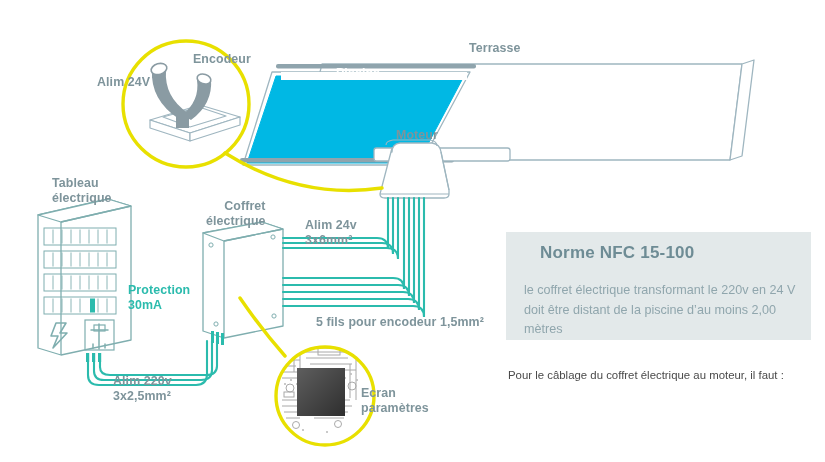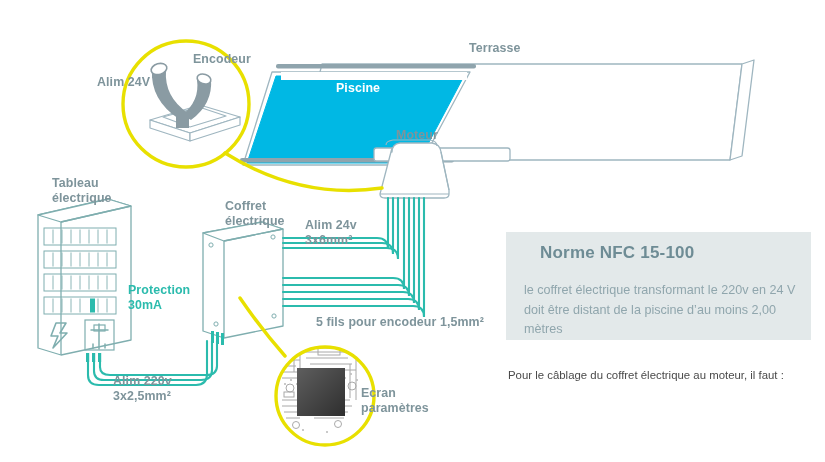--- a/index.html
+++ b/index.html
@@ -199,30 +199,30 @@
       <path d="M285,356 Q262,330 240,298" fill="none" stroke="#E8E000" stroke-width="3.4" stroke-linecap="round"></path>
     </g>
   </svg>
 
   <div class="lbl" style="left:97px;top:75px;font-size:12.4px;">Alim 24V</div>
 
   <div class="lbl" style="left:193px;top:52px;font-size:12.4px;">Encodeur</div>
 
   <div class="lbl" style="left:469px;top:41px;font-size:12.4px;">Terrasse</div>
 
-  <div class="lbl white" style="left:336px;top:81px;font-size:12.4px;text-align:right;">Piscine</div>
+  <div class="lbl white" style="left:336px;top:66px;font-size:12.4px;text-align:right;">Piscine</div>
 
   <div class="lbl" style="left:396px;top:128px;font-size:12.4px;">Moteur</div>
 
   <div class="lbl" style="left:52px;top:176px;font-size:12.4px;">
     <div>Tableau</div>
     <div>électrique</div>
   </div>
 
-  <div class="lbl" style="left:225px;top:199px;font-size:12.4px;">
+  <div class="lbl" style="left:206px;top:199px;font-size:12.4px;text-align:right;">
     <div>Coffret</div>
     <div>électrique</div>
   </div>
 
   <div class="lbl teal" style="left:128px;top:283px;font-size:12.4px;">
     <div>Protection</div>
     <div>30mA</div>
   </div>
 
   <div class="lbl" style="left:305px;top:218px;font-size:12.4px;">

